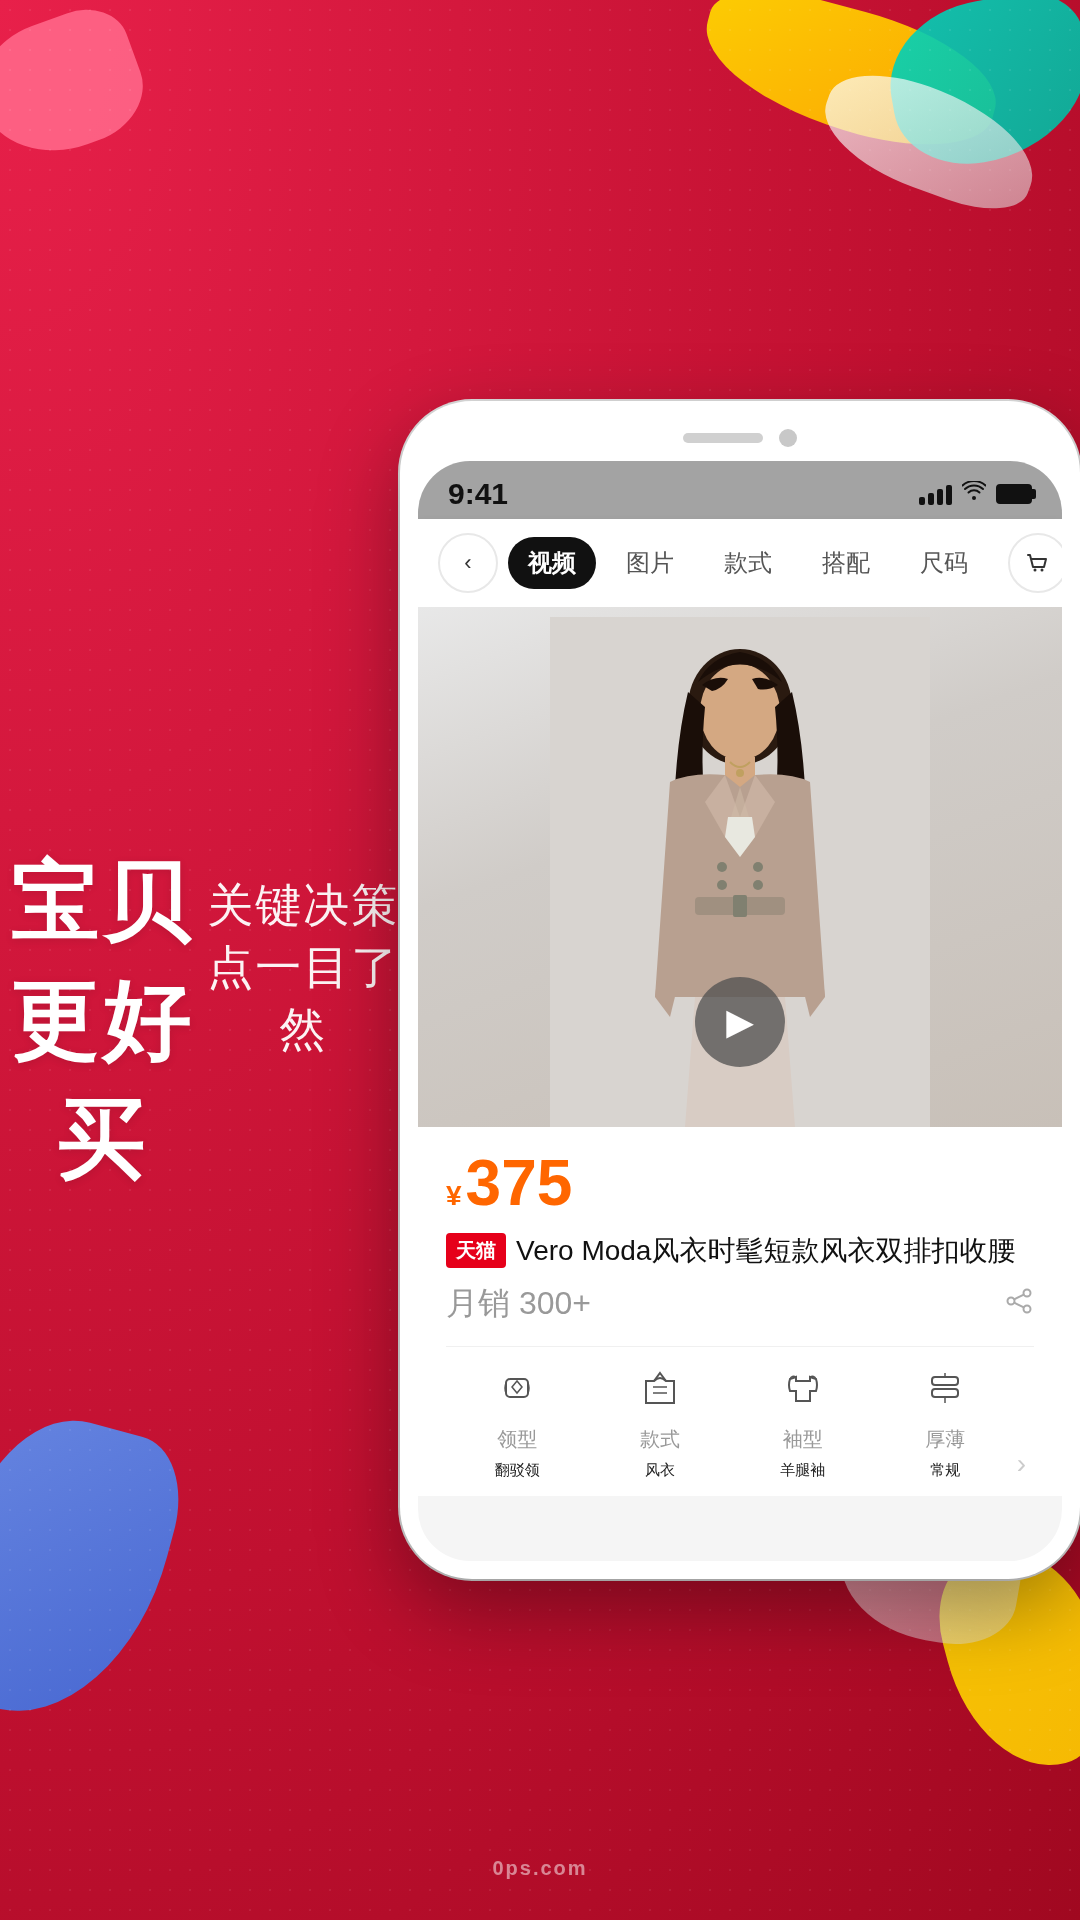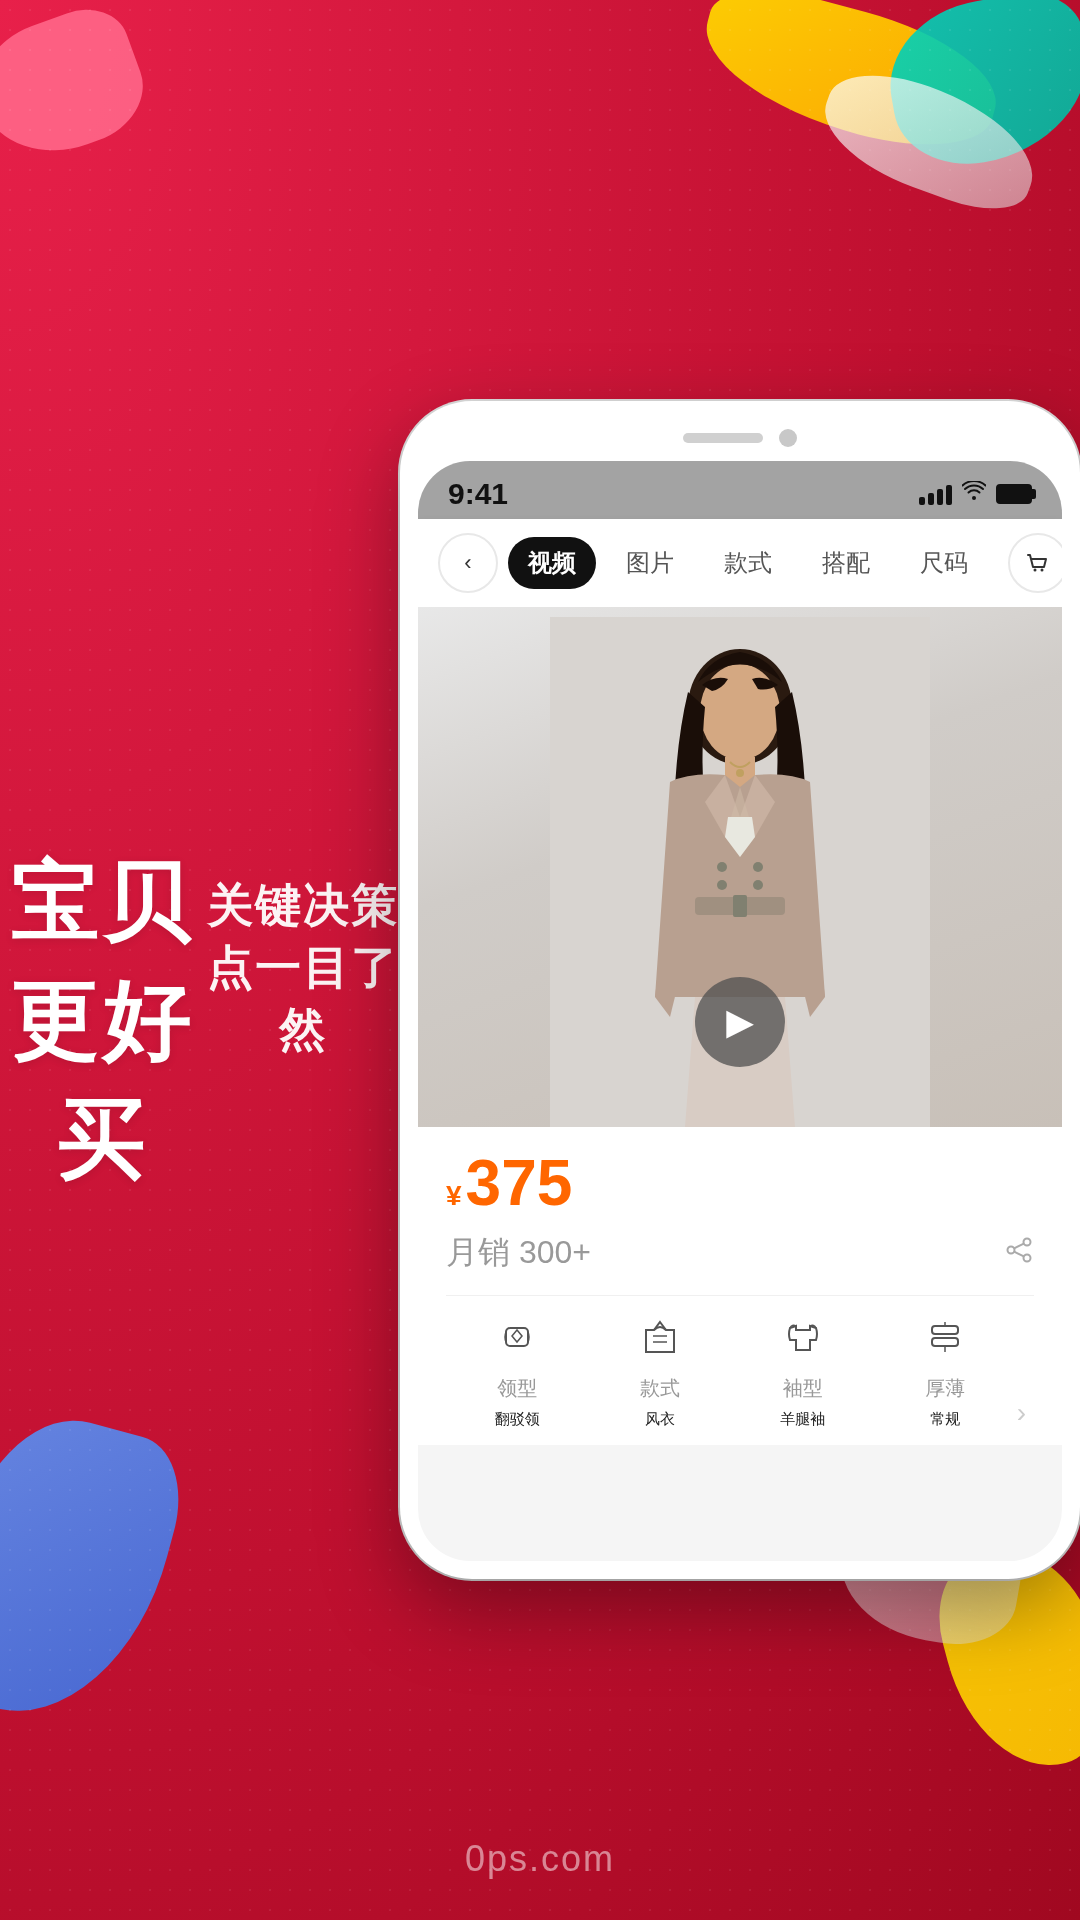--- a/index.html
+++ b/index.html
@@ -117,21 +117,21 @@
       font-size: 88px;
       font-weight: 800;
       text-align: center;
       margin-top: 120px;
       letter-spacing: 4px;
       text-shadow: 0 2px 8px rgba(0,0,0,0.1);
     }
     .subheadline {
       color: white;
       font-size: 46px;
-      font-weight: 700;
+      font-weight: 400;
       text-align: center;
       margin-top: 16px;
       letter-spacing: 2px;
       opacity: 0.95;
     }
 
     
     .phone-wrapper {
       margin-top: 60px;
       display: flex;
@@ -397,23 +397,23 @@
     
     .bottom-bar {
       position: absolute;
       bottom: 40px;
       left: 0; right: 0;
       display: flex;
       justify-content: center;
       z-index: 20;
     }
     .watermark {
-      font-size: 36px;
+      font-size: 20px;
       color: rgba(255,255,255,0.5);
-      font-weight: 400;
+      font-weight: 700;
       letter-spacing: 2px;
     }
 
     
     .dot-texture {
       position: absolute;
       top: 0; left: 0; right: 0; bottom: 0;
       background-image: radial-gradient(circle, rgba(255,255,255,0.08) 1px, transparent 1px);
       background-size: 20px 20px;
       z-index: 2;
@@ -540,20 +540,24 @@
           <div class="play-btn">▶</div>
         </div>
 
         <div class="product-info">
 
           <div class="price-row">
             <span class="price-symbol">¥</span>
             <span class="price-main">375</span>
           </div>
 
+          <div class="title-row">
+            <span class="tmall-badge">天猫</span>
+            <span class="product-title">Vero Moda风衣时髦短款风衣双排扣收腰</span>
+          </div>
 
           <div class="sales-row">
             <span class="sales-text">月销 300+</span>
             <span class="share-icon">
               <svg width="30" height="30" viewBox="0 0 30 30" fill="none">
                 <circle cx="23" cy="7" r="3.5" stroke="#aaa" stroke-width="2"></circle>
                 <circle cx="7" cy="15" r="3.5" stroke="#aaa" stroke-width="2"></circle>
                 <circle cx="23" cy="23" r="3.5" stroke="#aaa" stroke-width="2"></circle>
                 <line x1="10.2" y1="13.3" x2="19.8" y2="8.7" stroke="#aaa" stroke-width="2"></line>
                 <line x1="10.2" y1="16.7" x2="19.8" y2="21.3" stroke="#aaa" stroke-width="2"></line>

